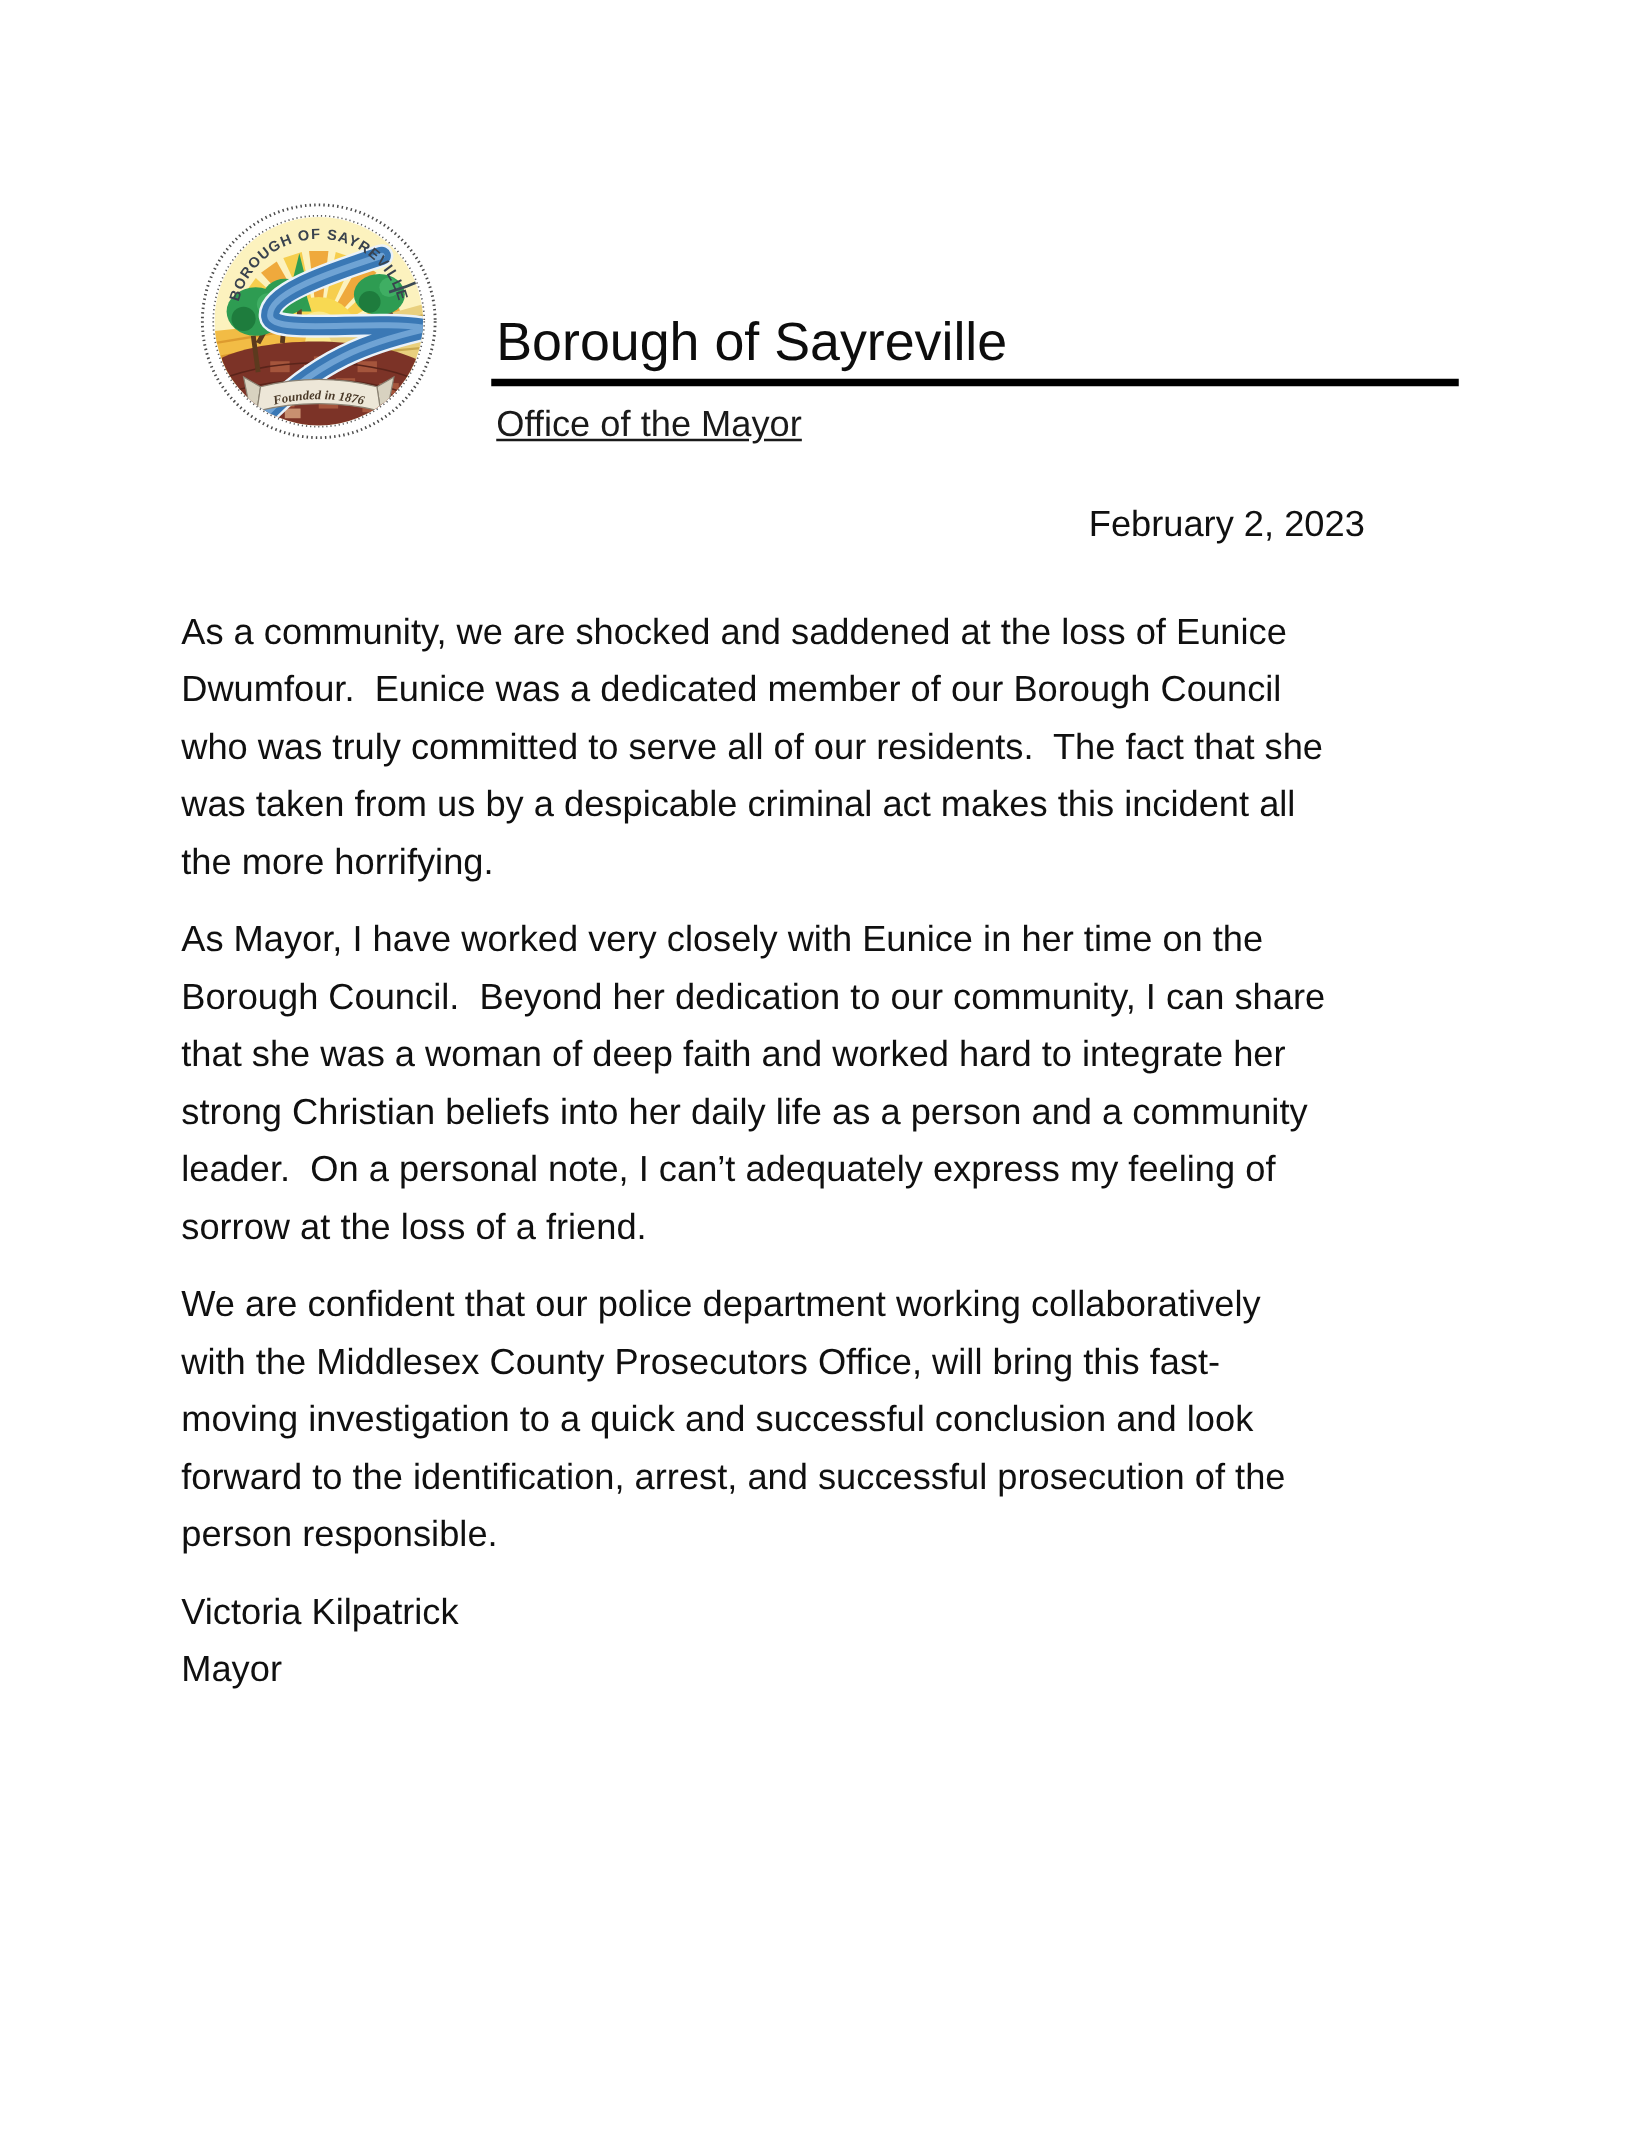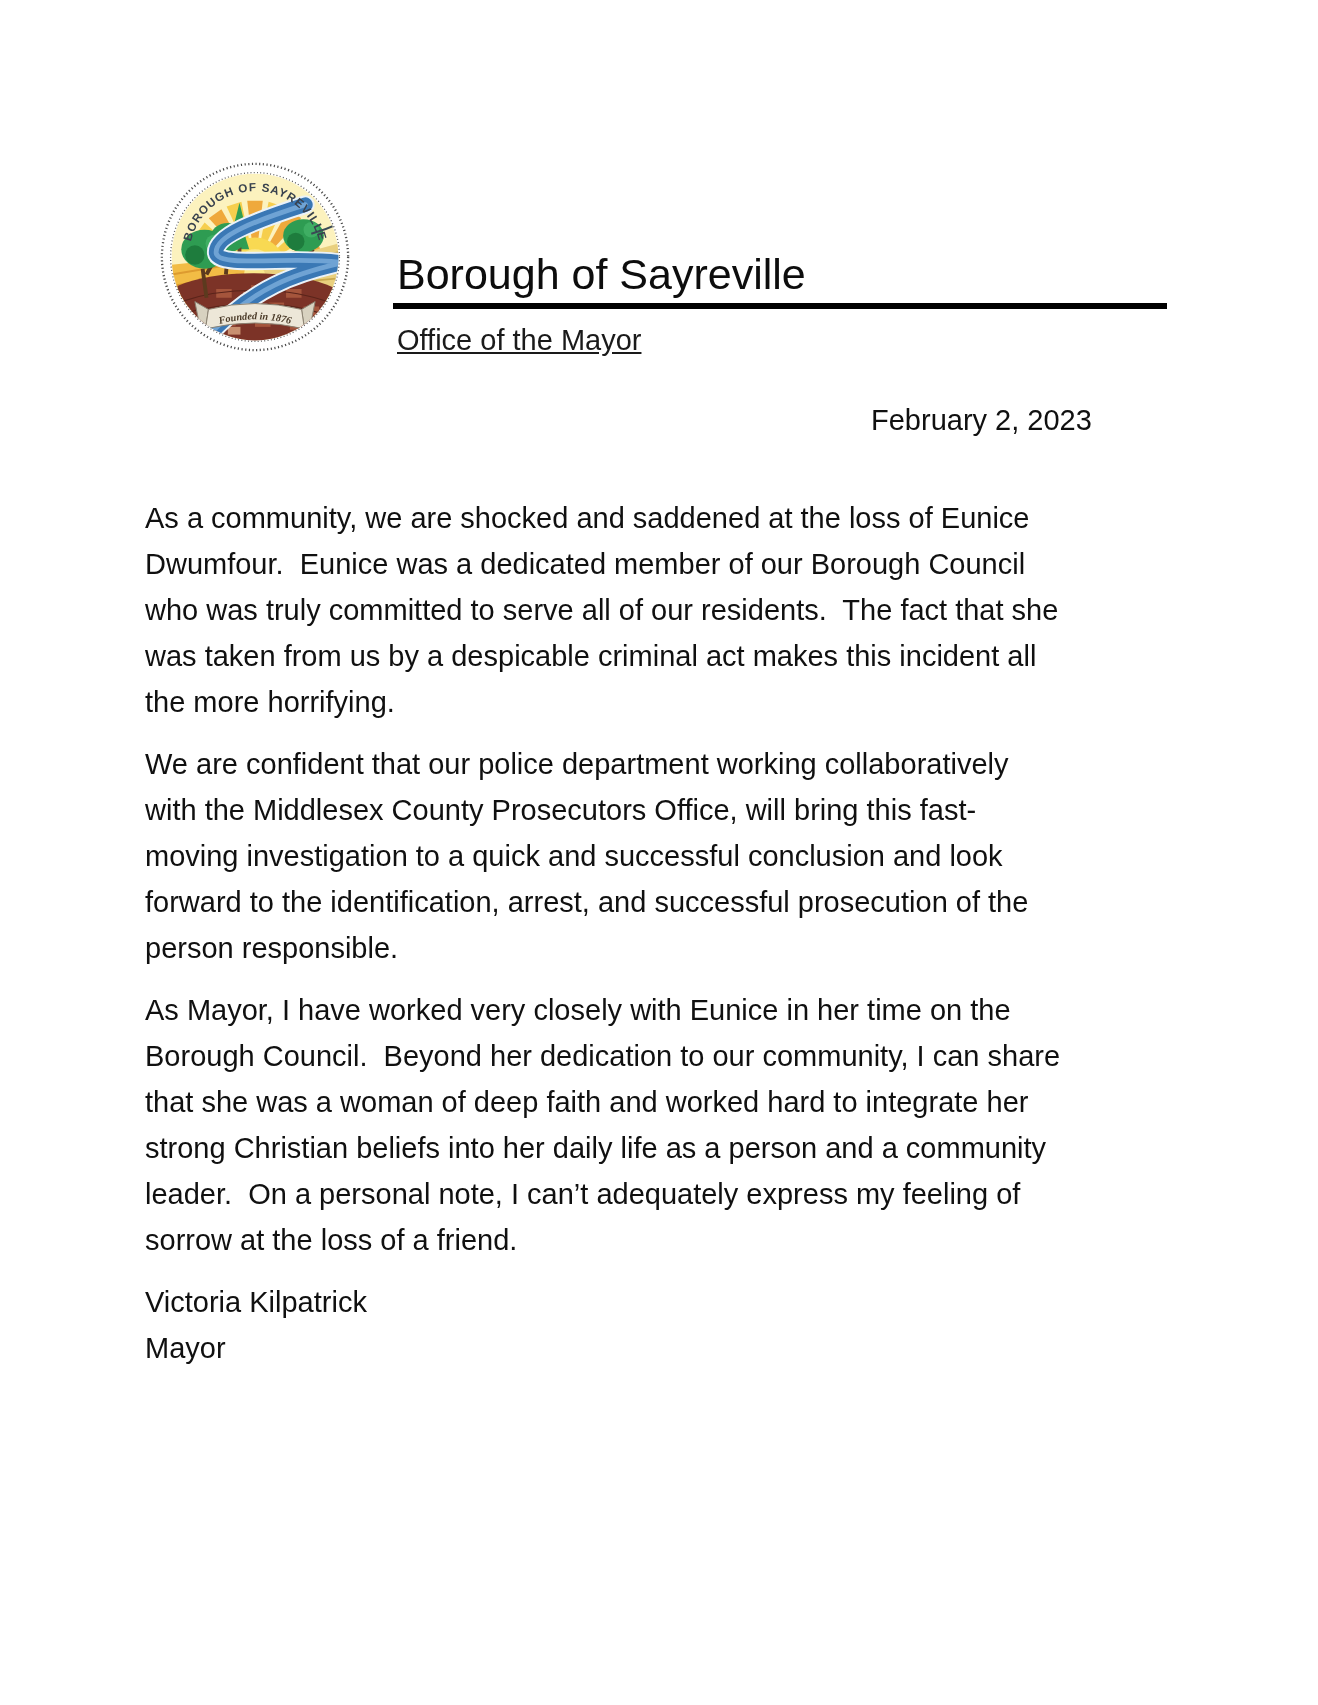--- a/index.html
+++ b/index.html
@@ -59,21 +59,21 @@
   }
   .letter-body {
     position: absolute;
     left: 145px;
     top: 483px;
     width: 985px;
     font-size: 29px;
     line-height: 46px;
   }
   .letter-body p {
-    margin: 12px 0 16px 0;
+    margin: 0 0 16px 0;
     white-space: pre-wrap;
   }
   .signature-block { margin-top: 0; }
   .signature-block div { line-height: 46px; }
 </style>
 </head>
 <body>
 
 <div class="page">
 
@@ -183,30 +183,30 @@
   <div class="letterhead-office">Office of the Mayor</div>
 
   <div class="letter-date">February 2, 2023</div>
 
   <div class="letter-body">
     <p>As a community, we are shocked and saddened at the loss of Eunice
 Dwumfour.  Eunice was a dedicated member of our Borough Council
 who was truly committed to serve all of our residents.  The fact that she
 was taken from us by a despicable criminal act makes this incident all
 the more horrifying.</p>
-    <p>We are confident that our police department working collaboratively
-with the Middlesex County Prosecutors Office, will bring this fast-
-moving investigation to a quick and successful conclusion and look
-forward to the identification, arrest, and successful prosecution of the
-person responsible.</p>
     <p>As Mayor, I have worked very closely with Eunice in her time on the
 Borough Council.  Beyond her dedication to our community, I can share
 that she was a woman of deep faith and worked hard to integrate her
 strong Christian beliefs into her daily life as a person and a community
 leader.  On a personal note, I can’t adequately express my feeling of
 sorrow at the loss of a friend.</p>
+    <p>We are confident that our police department working collaboratively
+with the Middlesex County Prosecutors Office, will bring this fast-
+moving investigation to a quick and successful conclusion and look
+forward to the identification, arrest, and successful prosecution of the
+person responsible.</p>
     <div class="signature-block">
       <div>Victoria Kilpatrick</div>
       <div>Mayor</div>
     </div>
   </div>
 
 </div>
 
 </body></html>

